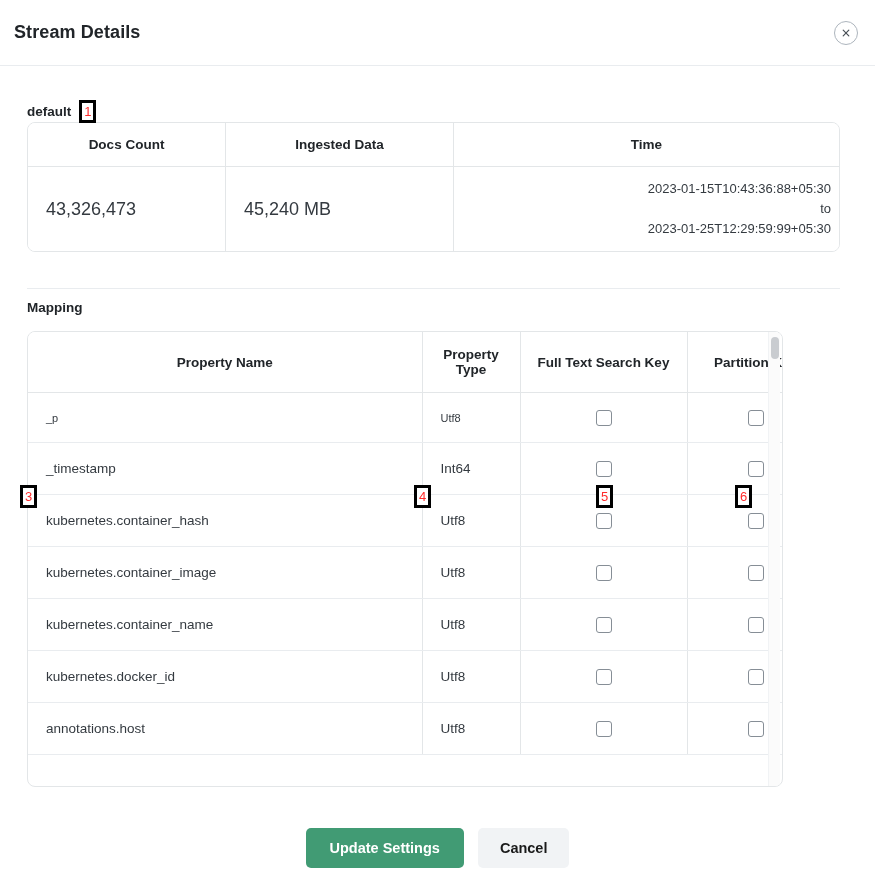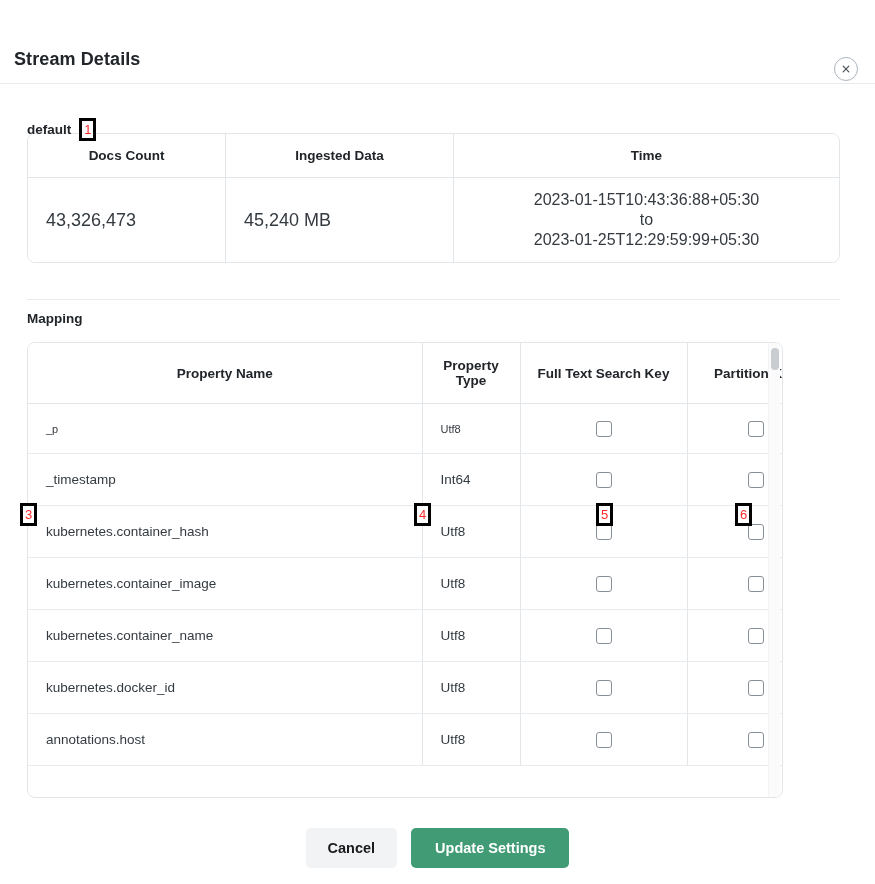--- a/index.html
+++ b/index.html
@@ -9,27 +9,26 @@
     height: 884px;
     background: #ffffff;
     font-family: "Liberation Sans", sans-serif;
     color: #2e2e2e;
     overflow: hidden;
     position: relative;
   }
 
   
   .modal-header {
-    height: 48px;
+    height: 66px;
     border-bottom: 1px solid #e9ecef;
     display: flex;
     align-items: center;
     padding: 0 14px;
     position: relative;
-    margin-top: 36px;
   }
   .modal-title {
     font-size: 18px;
     font-weight: 700;
     color: #212529;
     letter-spacing: .1px;
   }
   .close-btn {
     position: absolute;
     right: 17px;
@@ -61,20 +60,21 @@
     height: 49px;
   }
   .stream-name {
     font-size: 13.5px;
     font-weight: 700;
     color: #212529;
   }
 
   
   .stats-table {
+    margin-top: 7px;
     width: 813px;
     border: 1px solid #e3e6e8;
     border-radius: 8px;
     border-collapse: separate;
     border-spacing: 0;
     overflow: hidden;
     table-layout: fixed;
   }
   .stats-table th {
     font-size: 13.5px;
@@ -89,24 +89,24 @@
     border-left: 1px solid #e3e6e8;
   }
   .stats-table td {
     font-size: 18px;
     color: #343a40;
     padding: 14px 18px;
     vertical-align: middle;
     background: #fff;
   }
   .stats-table td.time-cell {
-    text-align: center;
+    text-align: right;
     line-height: 20px;
     position: relative;
-    font-size: 16px;
+    font-size: 13px;
     padding: 12px 8px;
   }
   .col-docs { width: 197px; }
   .col-ingested { width: 228px; }
 
   
   .section-divider {
     width: 813px;
     height: 1px;
     background: #e9ecef;
@@ -368,15 +368,15 @@
     </div>
   </div>
 
   <span class="badge badge-abs" id="badge-3">3</span>
   <span class="badge badge-abs" id="badge-4">4</span>
   <span class="badge badge-abs" id="badge-5">5</span>
   <span class="badge badge-abs" id="badge-6">6</span>
 </div>
 
 <div class="modal-footer">
+  <button class="btn btn-primary">Update Settings</button>
   <button class="btn btn-cancel">Cancel</button>
-  <button class="btn btn-primary">Update Settings</button>
 </div>
 
 </body></html>

